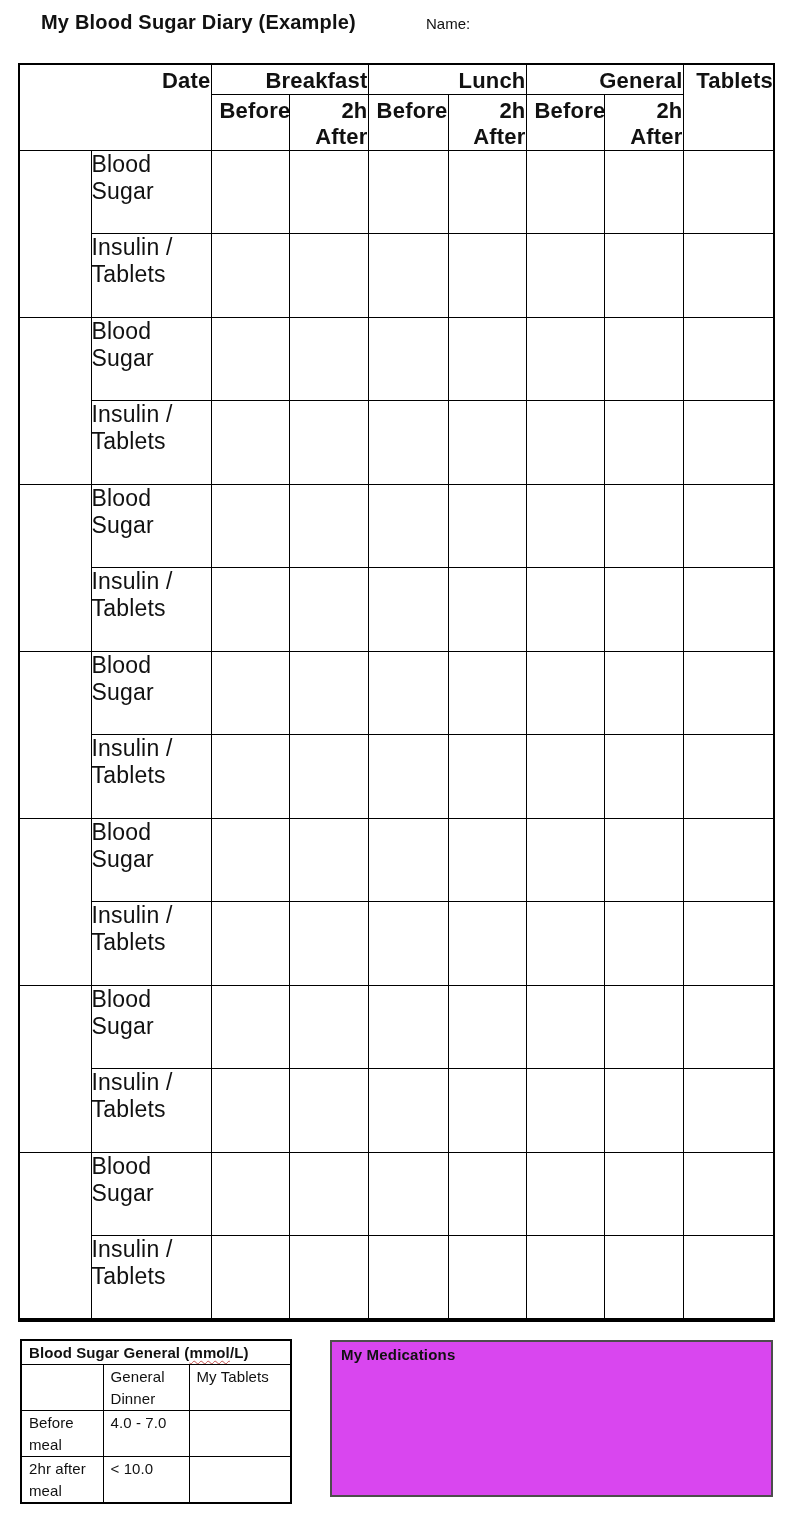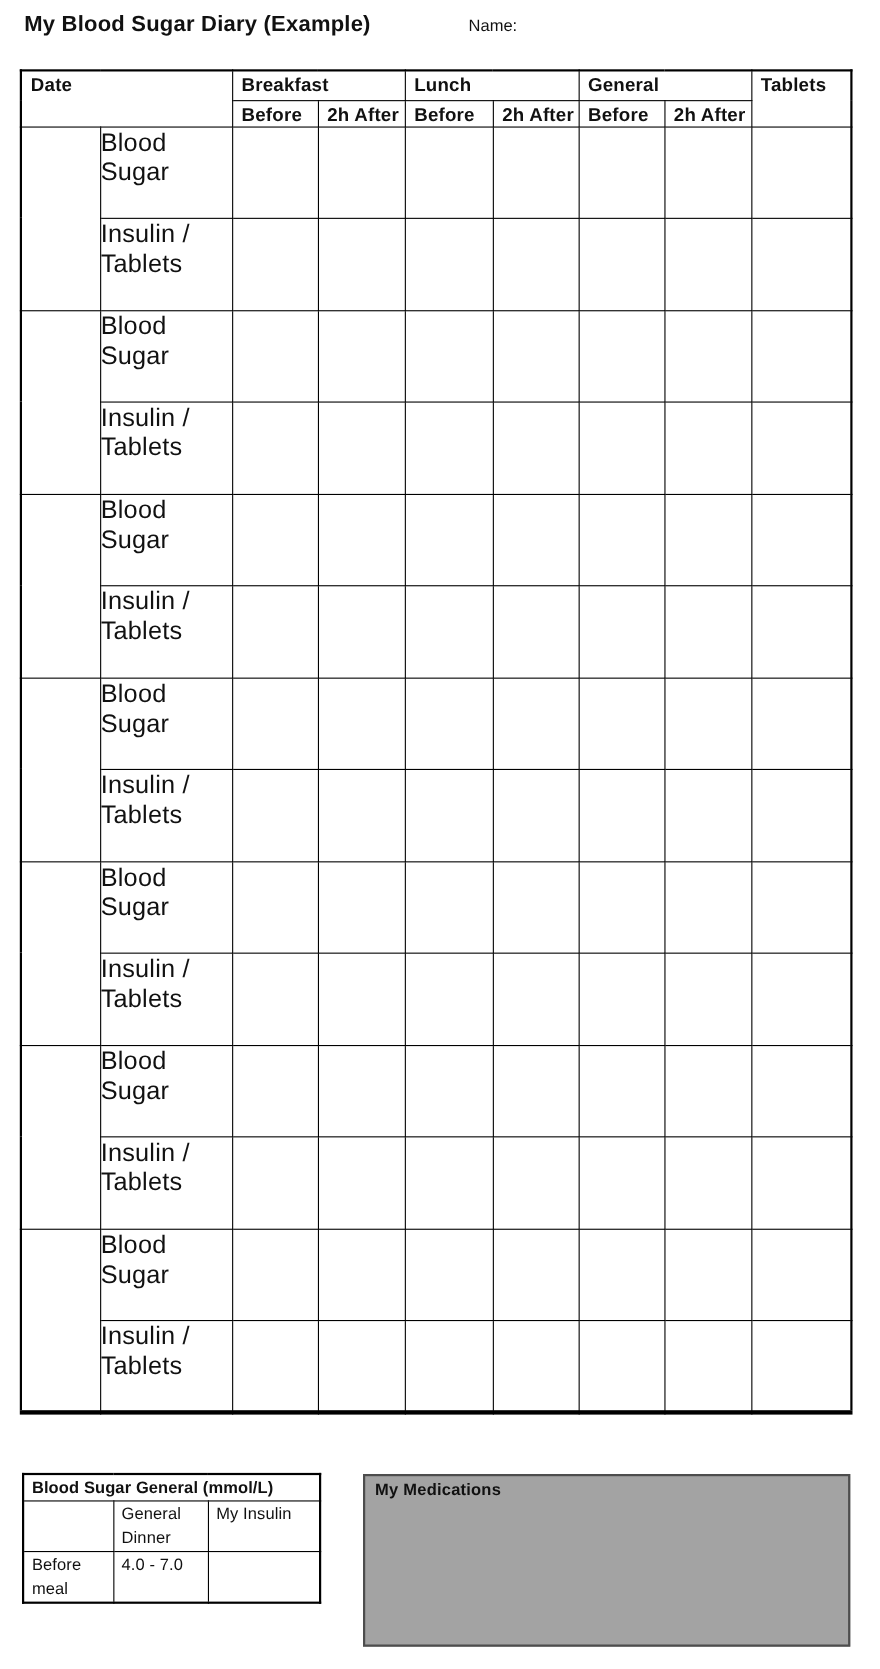--- a/index.html
+++ b/index.html
@@ -7,21 +7,21 @@
   body {
     width: 800px; height: 1517px;
     background: #ffffff;
     color: #111111;
     font-family: "Liberation Sans", sans-serif;
     position: relative;
     overflow: hidden;
   }
 
   .doc-title {
-    position: absolute; left: 22px; top: 11px;
+    position: absolute; left: 41px; top: 11px;
     font-size: 20px; font-weight: bold; letter-spacing: 0.2px;
   }
   .name-label {
     position: absolute; left: 405px; top: 15px;
     font-size: 15px; font-weight: normal; margin-left: 21px;
   }
 
   
   #diary-table {
     position: absolute; left: 18px; top: 63px;
@@ -29,21 +29,21 @@
     border-collapse: collapse; table-layout: fixed;
     border: 2px solid #000;
     border-bottom: 4px solid #000;
   }
   #diary-table th, #diary-table td {
     border: 1px solid #000;
     padding: 0; vertical-align: top;
     overflow: hidden;
   }
   #diary-table thead th {
-    font-size: 17px; font-weight: bold; text-align: left;
+    font-size: 22px; font-weight: bold; text-align: right;
     padding: 3px 0 0 8px; letter-spacing: 0.2px;
   }
   tr.main-header { height: 27px; }
   tr.sub-header  { height: 22px; }
   tr.sub-header th {
     font-size: 13px; padding: 3px 0 0 7px;
     border-bottom: 2px solid #000;
   }
   th.date-h, th.bedtime-h { border-bottom: 2px solid #000; }
 
@@ -66,32 +66,33 @@
     border: 1px solid #000;
     font-size: 15px; line-height: 22px;
     vertical-align: top; padding: 1px 0 0 7px;
     letter-spacing: 0.1px; overflow: hidden;
   }
   tr.t-title td { font-weight: bold; height: 22px; padding-top: 1px; }
   tr.t-head   { height: 44px; margin-top: 40px; }
   tr.t-row1   { height: 45px; }
   tr.t-row2   { height: 44px; }
   .squiggle {
+    text-decoration: underline;
     text-decoration-style: wavy;
     text-decoration-color: #c0504d;
     text-decoration-thickness: 1px;
     text-underline-offset: 2px;
   }
 
   
   #meds-box {
     position: absolute; left: 330px; top: 1340px;
     width: 443px; height: 157px;
     border: 2px solid #4d4d4d;
-    background: #a3a3a3;
+    background: #d946ef;
   }
   #meds-title {
     font-size: 15px; font-weight: bold;
     padding: 4px 0 0 9px; letter-spacing: 0.2px;
   }
 </style>
 </head>
 <body>
 
 <div class="doc-title">My Blood Sugar Diary (Example)</div>
@@ -334,28 +335,36 @@
   <tbody>
     <tr class="t-title">
       <td colspan="3"><span>Blood Sugar General (</span><span class="squiggle">mmol</span><span>/L)</span></td>
     </tr>
     <tr class="t-head">
       <td></td>
       <td>
         <div>General</div>
         <div>Dinner</div>
       </td>
-      <td>My Insulin</td>
+      <td>My Tablets</td>
     </tr>
     <tr class="t-row1">
       <td>
         <div>Before</div>
         <div>meal</div>
       </td>
       <td>4.0 - 7.0</td>
       <td></td>
     </tr>
+    <tr class="t-row2">
+      <td>
+        <div>2hr after</div>
+        <div>meal</div>
+      </td>
+      <td>&lt; 10.0</td>
+      <td></td>
+    </tr>
   </tbody>
 </table>
 
 <div id="meds-box">
   <div id="meds-title">My Medications</div>
 </div>
 
 </body></html>

